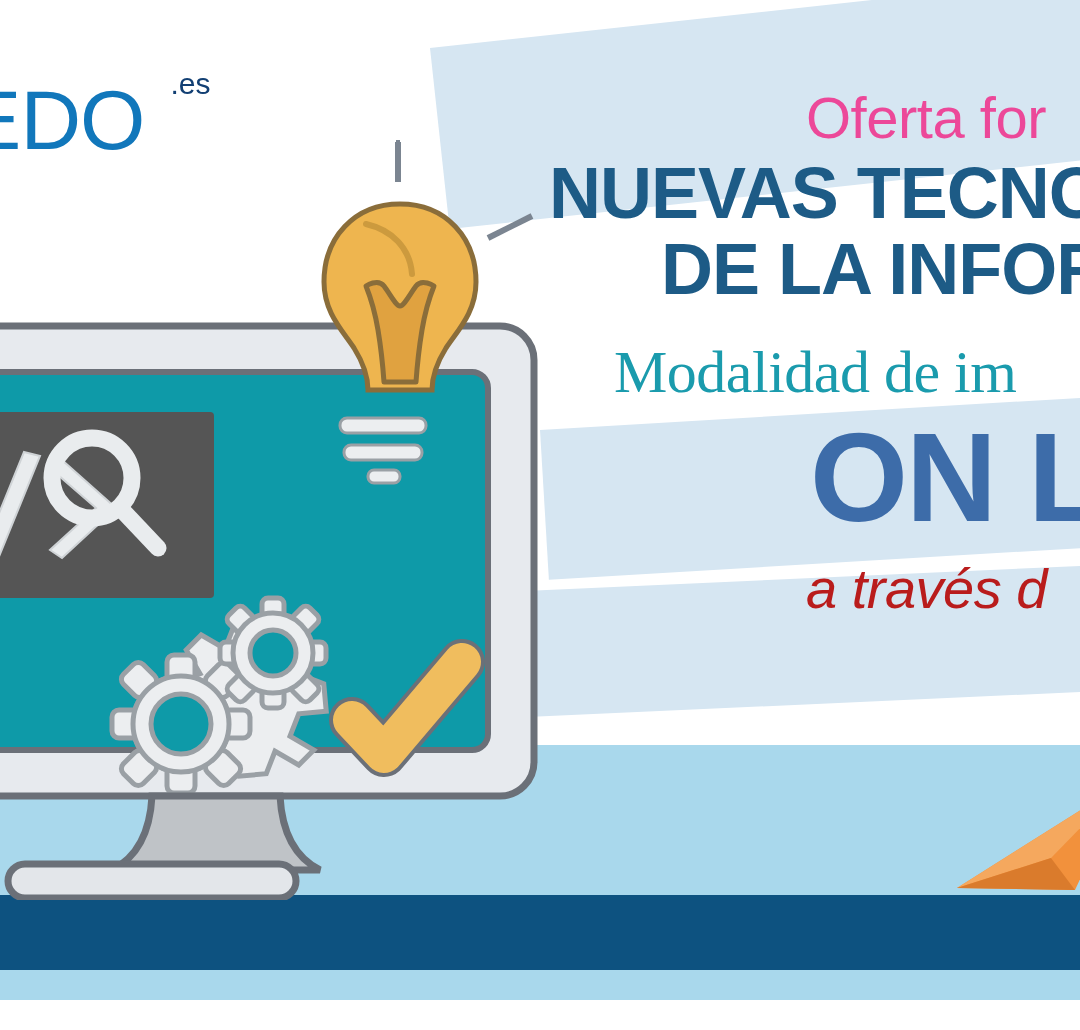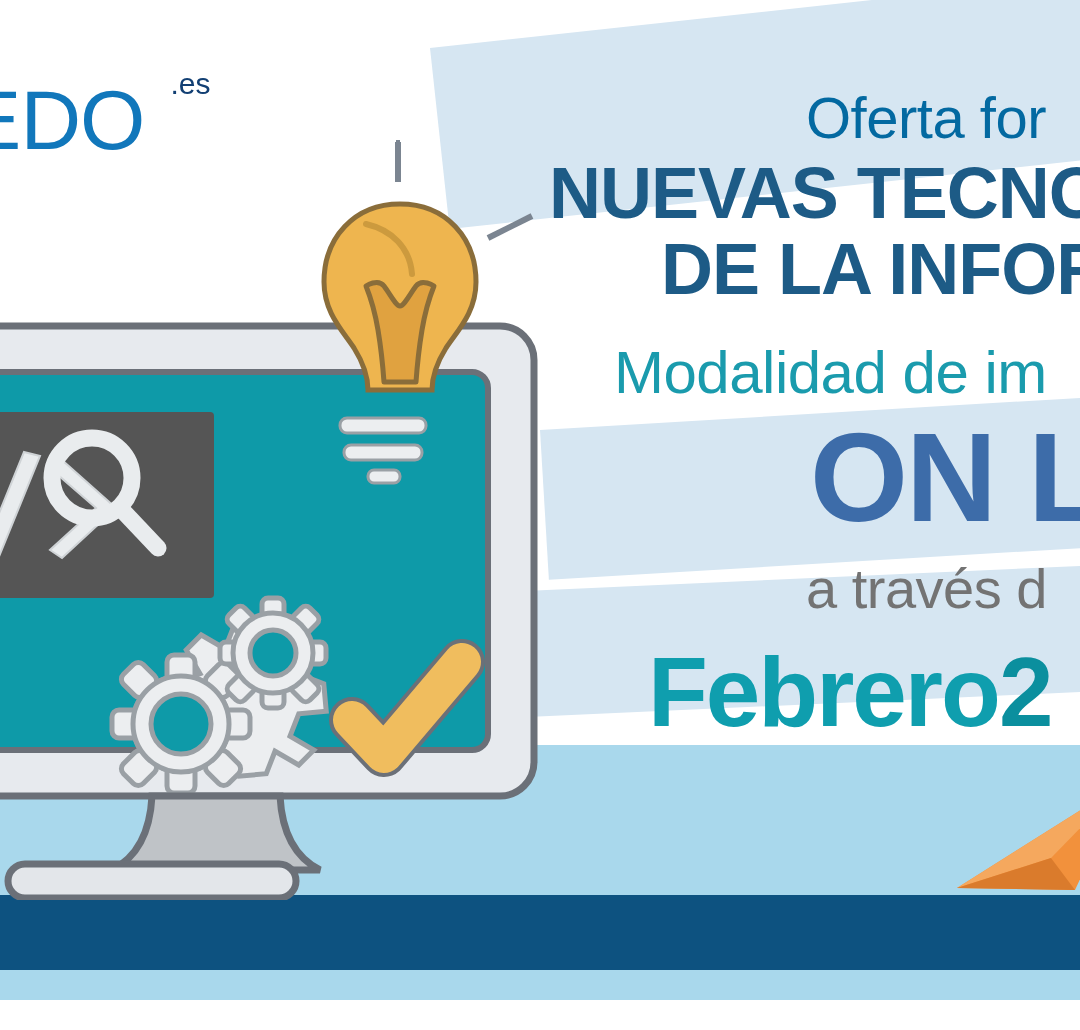--- a/index.html
+++ b/index.html
@@ -65,42 +65,42 @@
   }
   .logo-divider{
     position:absolute;left:396px;top:140px;width:4px;height:42px;
     background:#7b8591;z-index:40;
   }
 
   
   .txt{position:absolute;z-index:45;white-space:nowrap;}
   .t-oferta{
     left:806px;top:84px;
-    font-size:58px;color:#0369a1;font-weight:400;letter-spacing:-0.5px;
+    font-size:58px;color:#ec4899;font-weight:400;letter-spacing:-0.5px;
   }
   .t-nuevas{
     left:549px;top:152px;
     font-size:72px;color:#1d5b86;font-weight:bold;letter-spacing:-1px;
   }
   .t-delain{
     left:661px;top:228px;
     font-size:72px;color:#1d5b86;font-weight:bold;letter-spacing:-1px;
   }
   .t-modalidad{
     left:614px;top:338px;
-    font-size:60px;color:#1a9bad;font-weight:400;letter-spacing:-0.5px;
+    font-size:60px;color:#1a9bad;font-weight:400;letter-spacing:-0.5px;font-family:Liberation Serif, serif;
   }
   .t-online{
     left:810px;top:415px;
     font-size:126px;color:#3d6ca9;font-weight:bold;letter-spacing:-2px;
     line-height:1;
   }
   .t-traves{
     left:806px;top:556px;
-    font-size:56px;color:#737373;font-weight:400;letter-spacing:-0.5px;
+    font-size:56px;color:#b91c1c;font-weight:400;letter-spacing:-0.5px;font-style:italic;
   }
   .t-febrero{
     left:648px;top:636px;
     font-size:98px;color:#0f9eae;font-weight:bold;letter-spacing:-2px;
   }
   .t-febrero .yr{color:#0b8f9e;}
 
   
   .monitor{position:absolute;left:-100px;top:320px;width:700px;height:580px;z-index:30;}
 
@@ -132,21 +132,20 @@
     <line x1="108" y1="118" x2="152" y2="96" stroke="#7b8591" stroke-width="6" stroke-linecap="butt"></line>
     <line x1="92" y1="72" x2="128" y2="72" stroke="#7b8591" stroke-width="0"></line>
   </svg>
 
   <div class="txt t-oferta">Oferta for</div>
   <div class="txt t-nuevas">NUEVAS TECNO</div>
   <div class="txt t-delain">DE LA INFOR</div>
   <div class="txt t-modalidad">Modalidad de im</div>
   <div class="txt t-online">ON L</div>
   <div class="txt t-traves">a través d</div>
-  <div class="txt t-febrero"><span>Febrero</span><span class="yr">2</span></div>
 
   <svg class="monitor" viewBox="0 0 700 580">
 
     <rect x="6" y="6" width="628" height="470" rx="34" ry="34" fill="#e7eaee" stroke="#6b7078" stroke-width="7"></rect>
 
     <rect x="52" y="52" width="536" height="378" rx="16" ry="16" fill="#0e9aa8" stroke="#6b7078" stroke-width="6"></rect>
 
     <rect x="52" y="92" width="262" height="186" rx="4" ry="4" fill="#555555"></rect>
 
     <g fill="#e9ecee" stroke="#cfd3d6" stroke-width="2">

